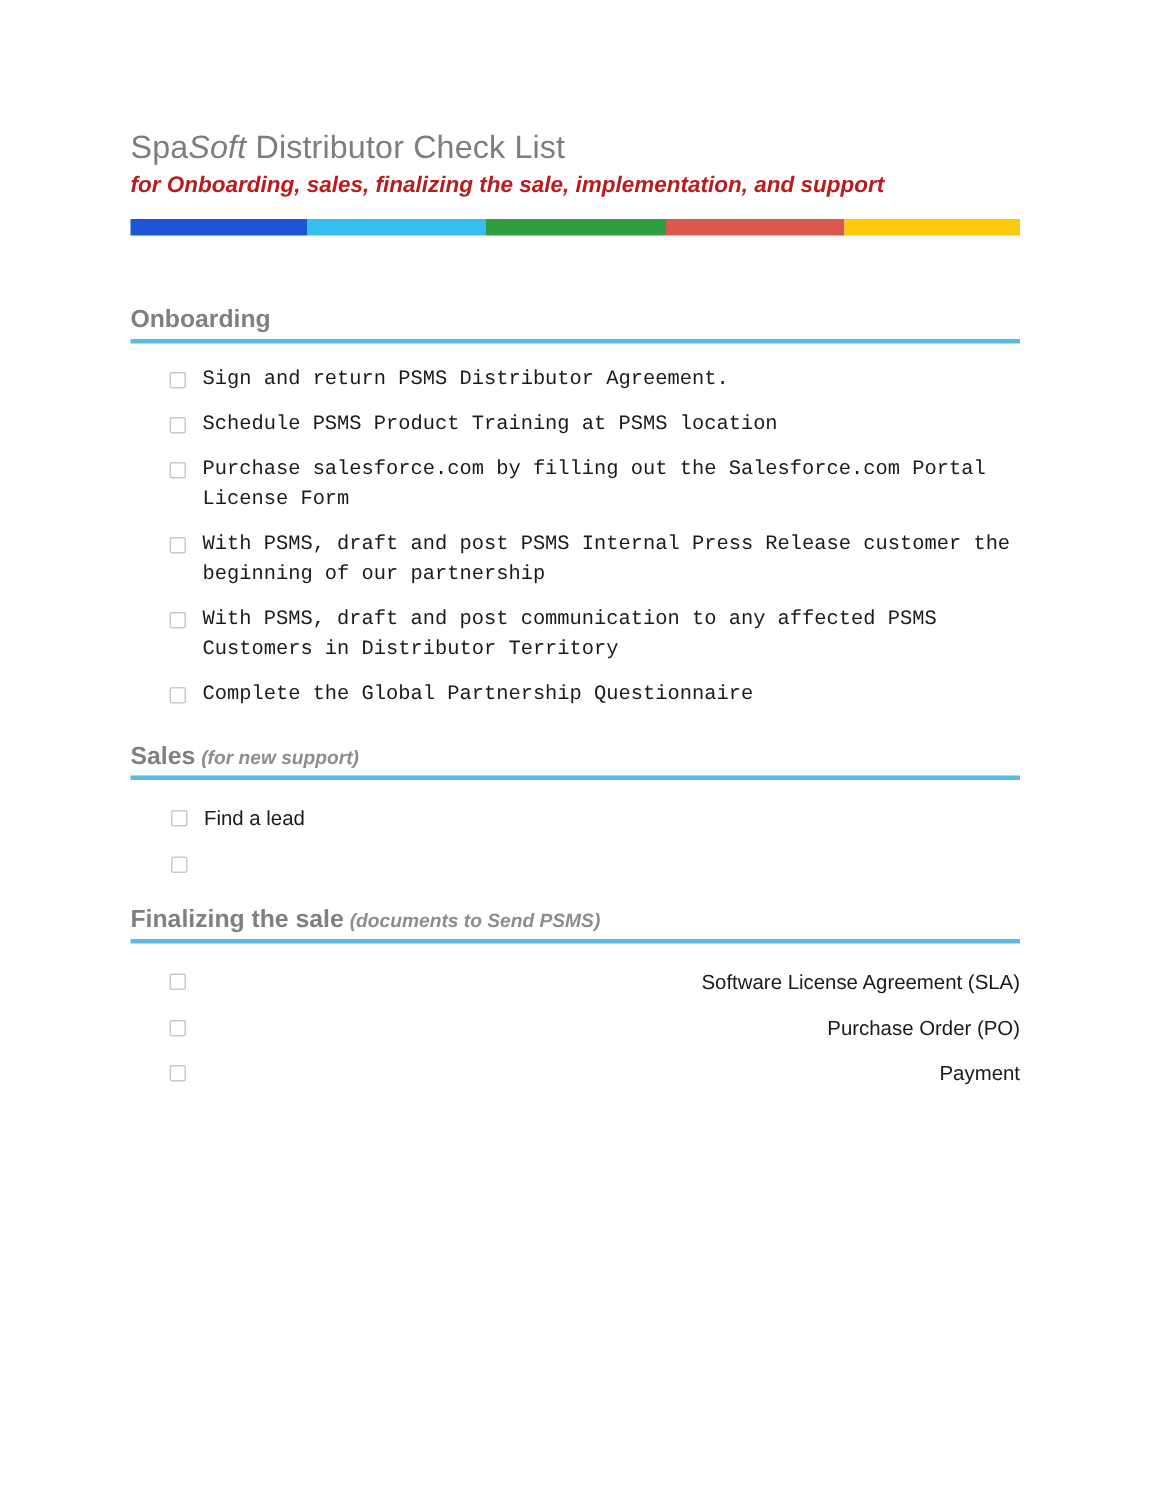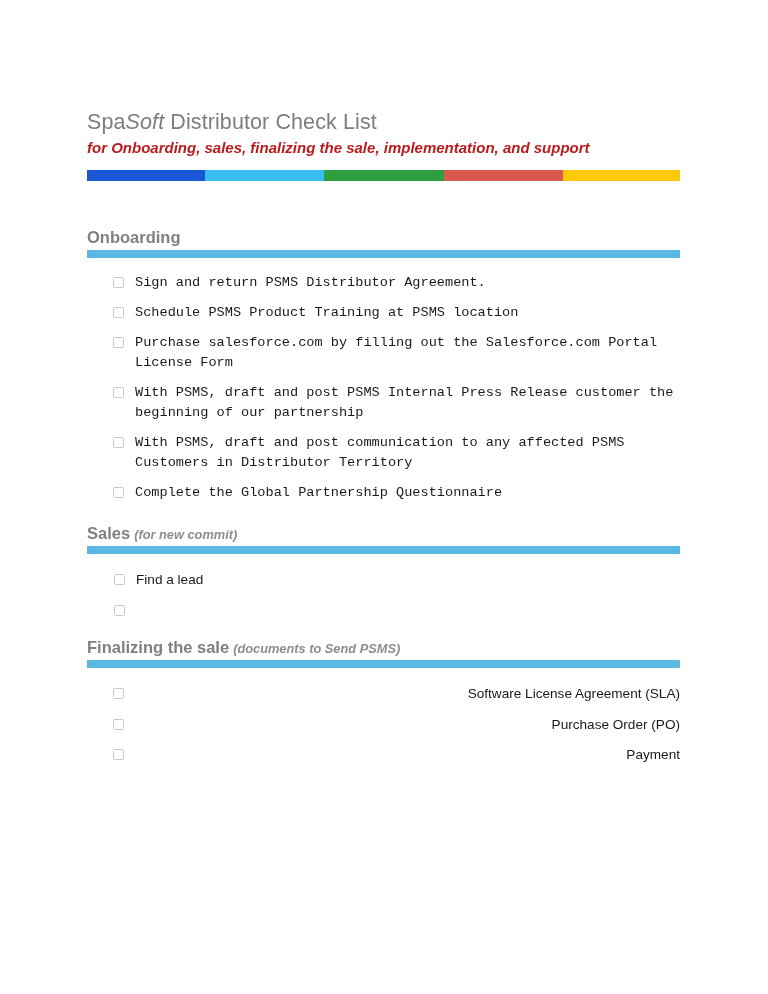--- a/index.html
+++ b/index.html
@@ -13,21 +13,20 @@
     font-family: "Liberation Sans", sans-serif;
     -webkit-font-smoothing: antialiased;
     overflow: hidden;
   }
   .page {
     position: relative;
     width: 768px;
     height: 864px;
     background: #ffffff;
     box-sizing: border-box;
-    margin-top: 24px;
   }
   .content {
     position: absolute;
     left: 87px;
     top: 86px;
     width: 593px;
   }
 
   
   .doc-title {
@@ -58,21 +57,21 @@
     height: 11px;
     margin-top: 12px;
   }
   .rainbow-seg { height: 11px; }
 
   
   .section { margin-top: 0; }
   .section-head {
     margin: 0;
     padding: 0 0 3px 0;
-    border-bottom: 8px solid #0f172a;
+    border-bottom: 3px solid #0f172a;
     width: 593px;
     white-space: nowrap;
   }
   .section-title {
     font-size: 16.5px;
     font-weight: bold;
     color: #808080;
   }
   .section-note {
     font-size: 12.8px;
@@ -165,21 +164,21 @@
               <span class="checkbox"></span>
               <span class="item-label">With PSMS, draft and post communication to any affected PSMS Customers in Distributor Territory</span>
             </li>
             <li class="item">
               <span class="checkbox"></span>
               <span class="item-label">Complete the Global Partnership Questionnaire</span>
             </li>
           </ul>
         </div>
         <div class="section sec-sales">
-          <div class="section-head" style="border-bottom-color: rgb(91, 184, 228);"><span class="section-title">Sales</span><span class="section-note">(for new commit)</span></div>
+          <div class="section-head" style="border-bottom-color: rgb(91, 184, 228);"><span class="section-title">Sales</span><span class="section-note">(for new support)</span></div>
           <ul class="items">
             <li class="item">
               <span class="checkbox"></span>
               <span class="item-label">Find a lead</span>
             </li>
             <li class="item">
               <span class="checkbox"></span>
             </li>
           </ul>
         </div>

